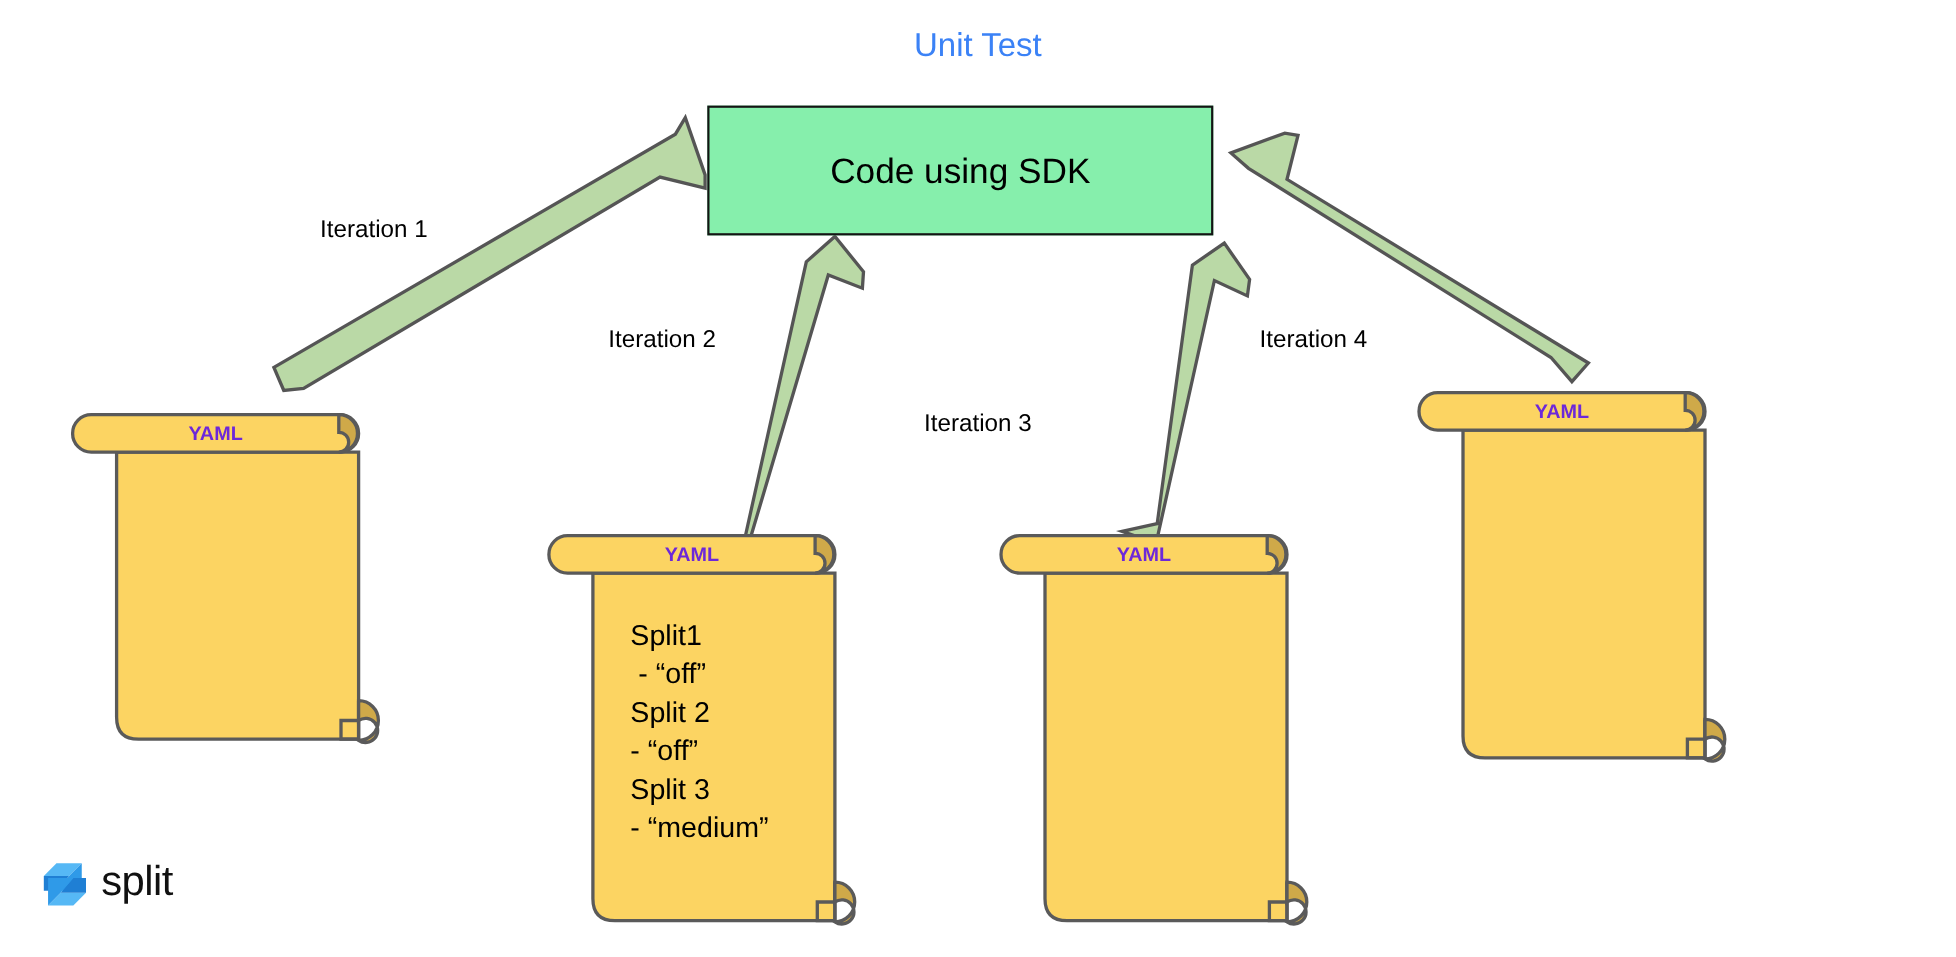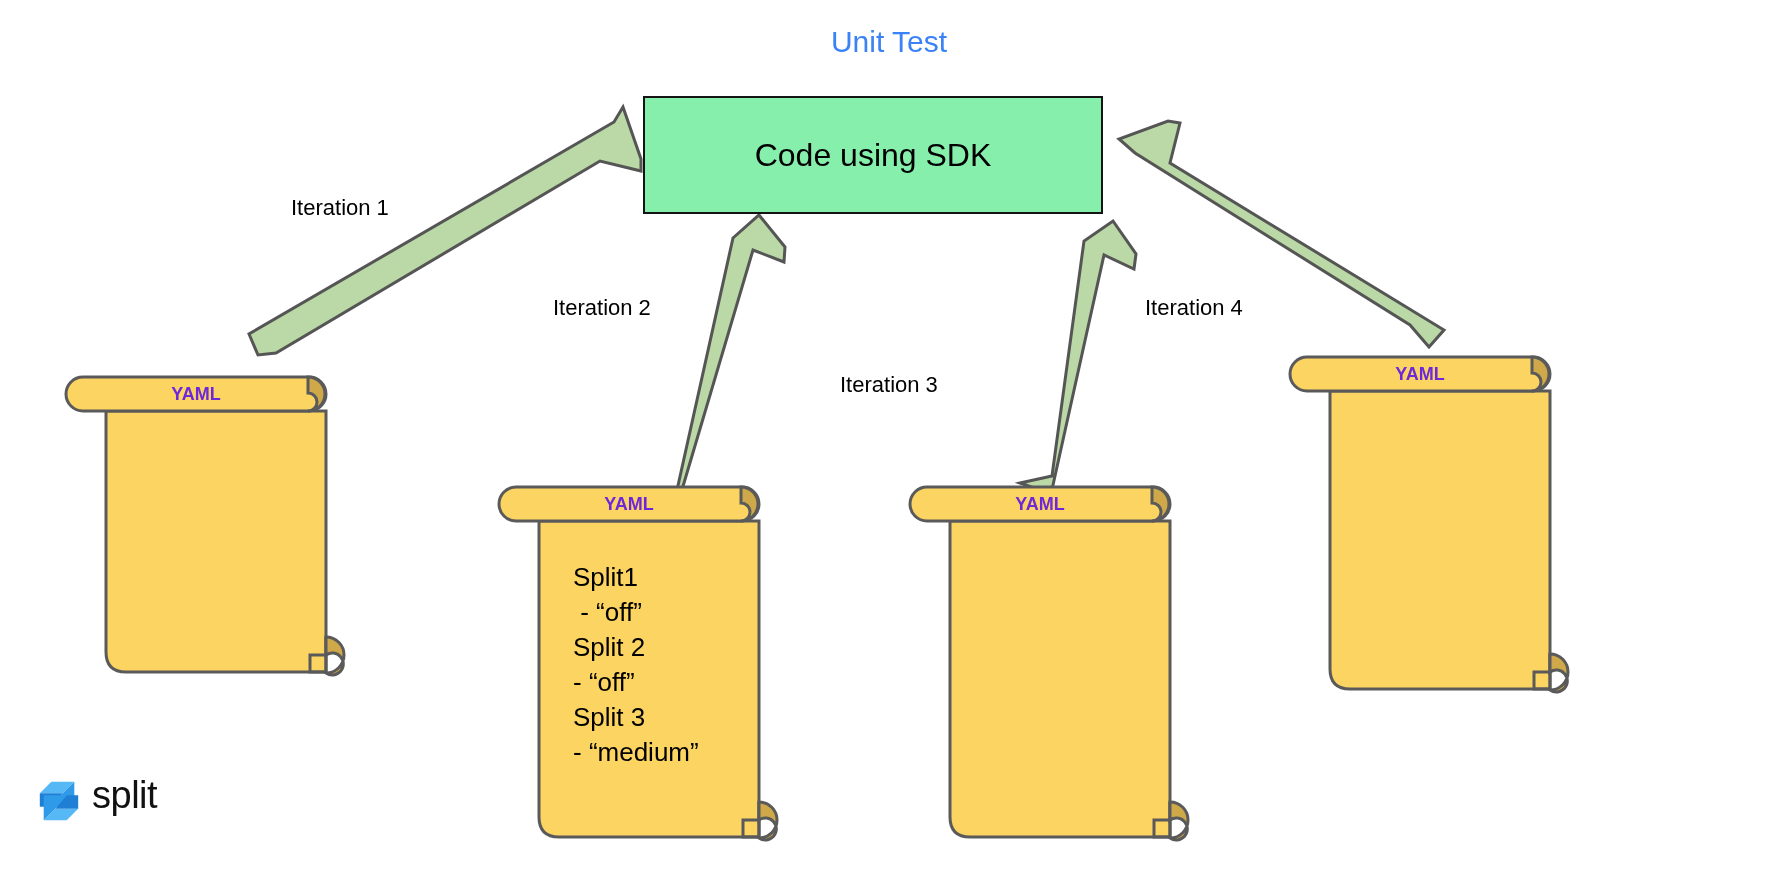--- a/index.html
+++ b/index.html
@@ -104,21 +104,21 @@
 
   
   .split-logo {
     position: absolute;
     left: 36px;
     top: 778px;
     width: 170px;
     height: 52px;
     z-index: 7;
     display: flex;
-    align-items: flex-start;
+    align-items: center;
   }
   .split-logo .logo-mark {
     width: 46px;
     height: 46px;
     flex: 0 0 auto;
   }
   .split-logo .logo-word {
     margin-left: 10px;
     font-size: 38px;
     line-height: 38px;

